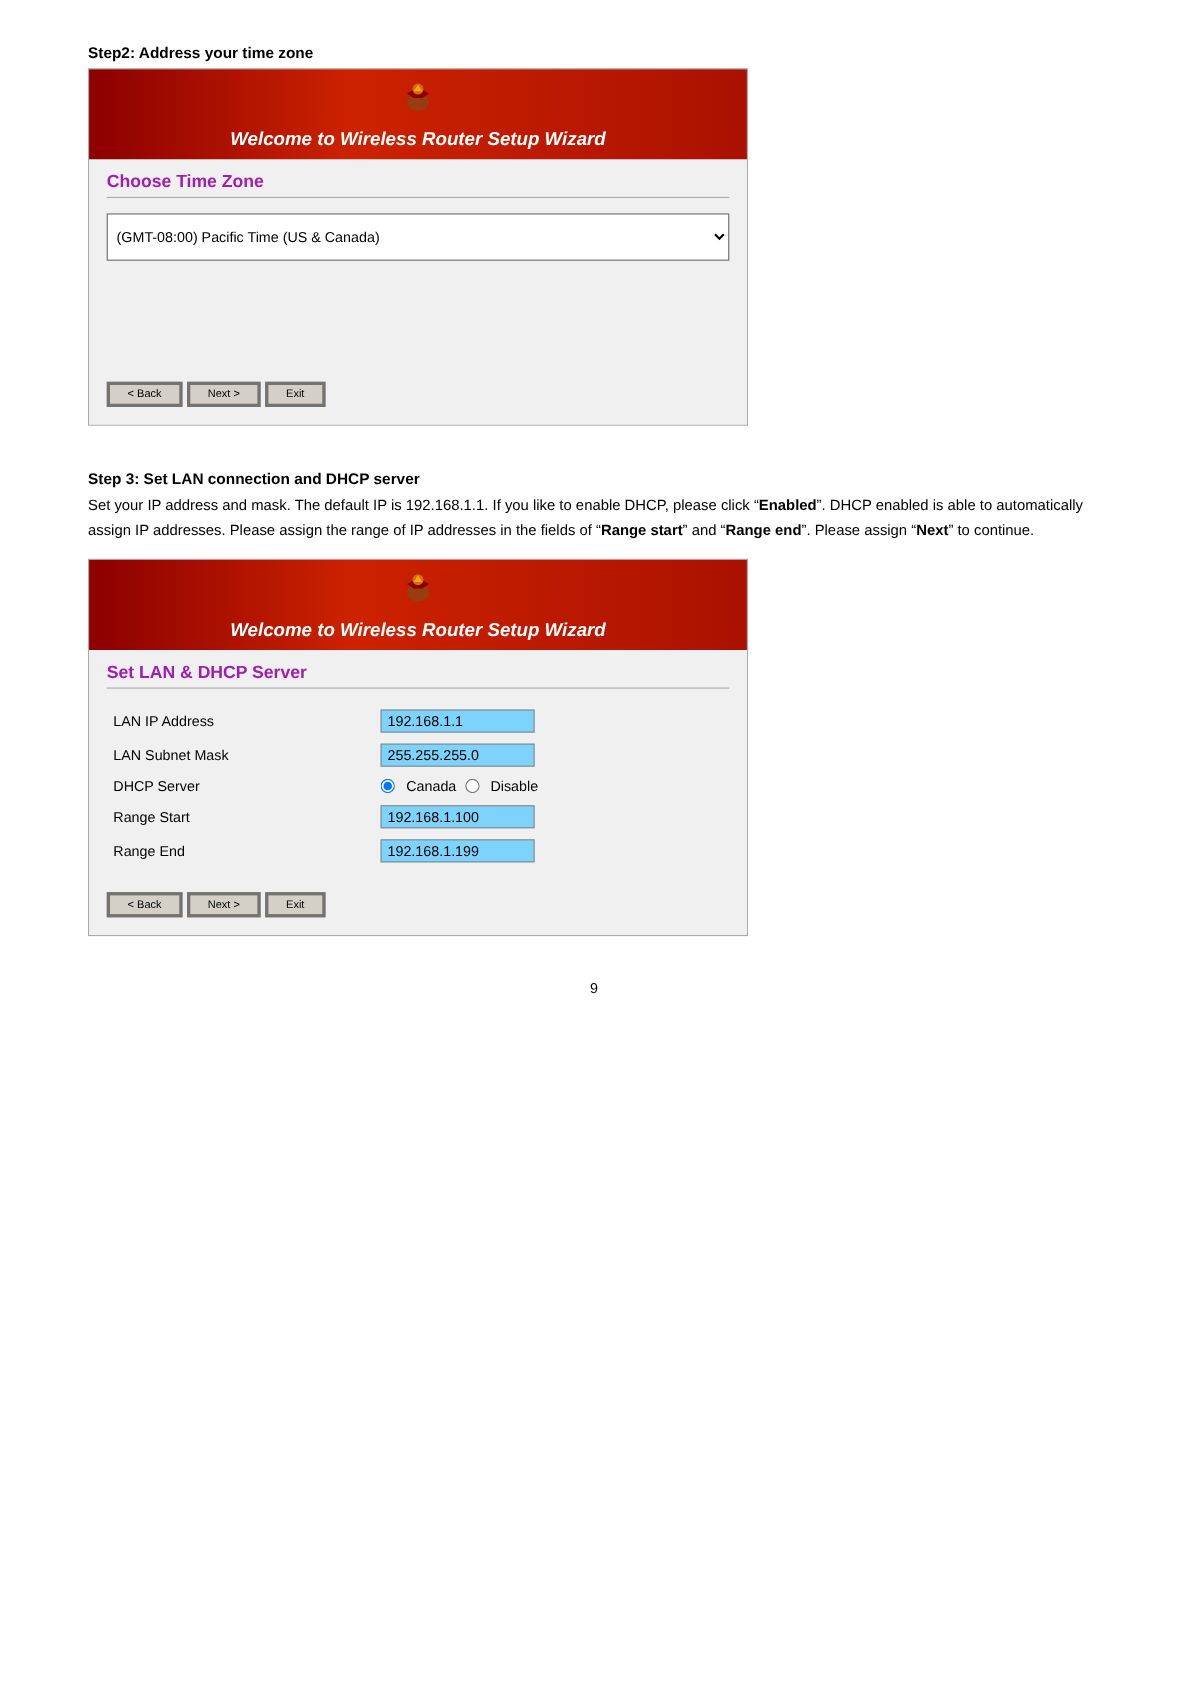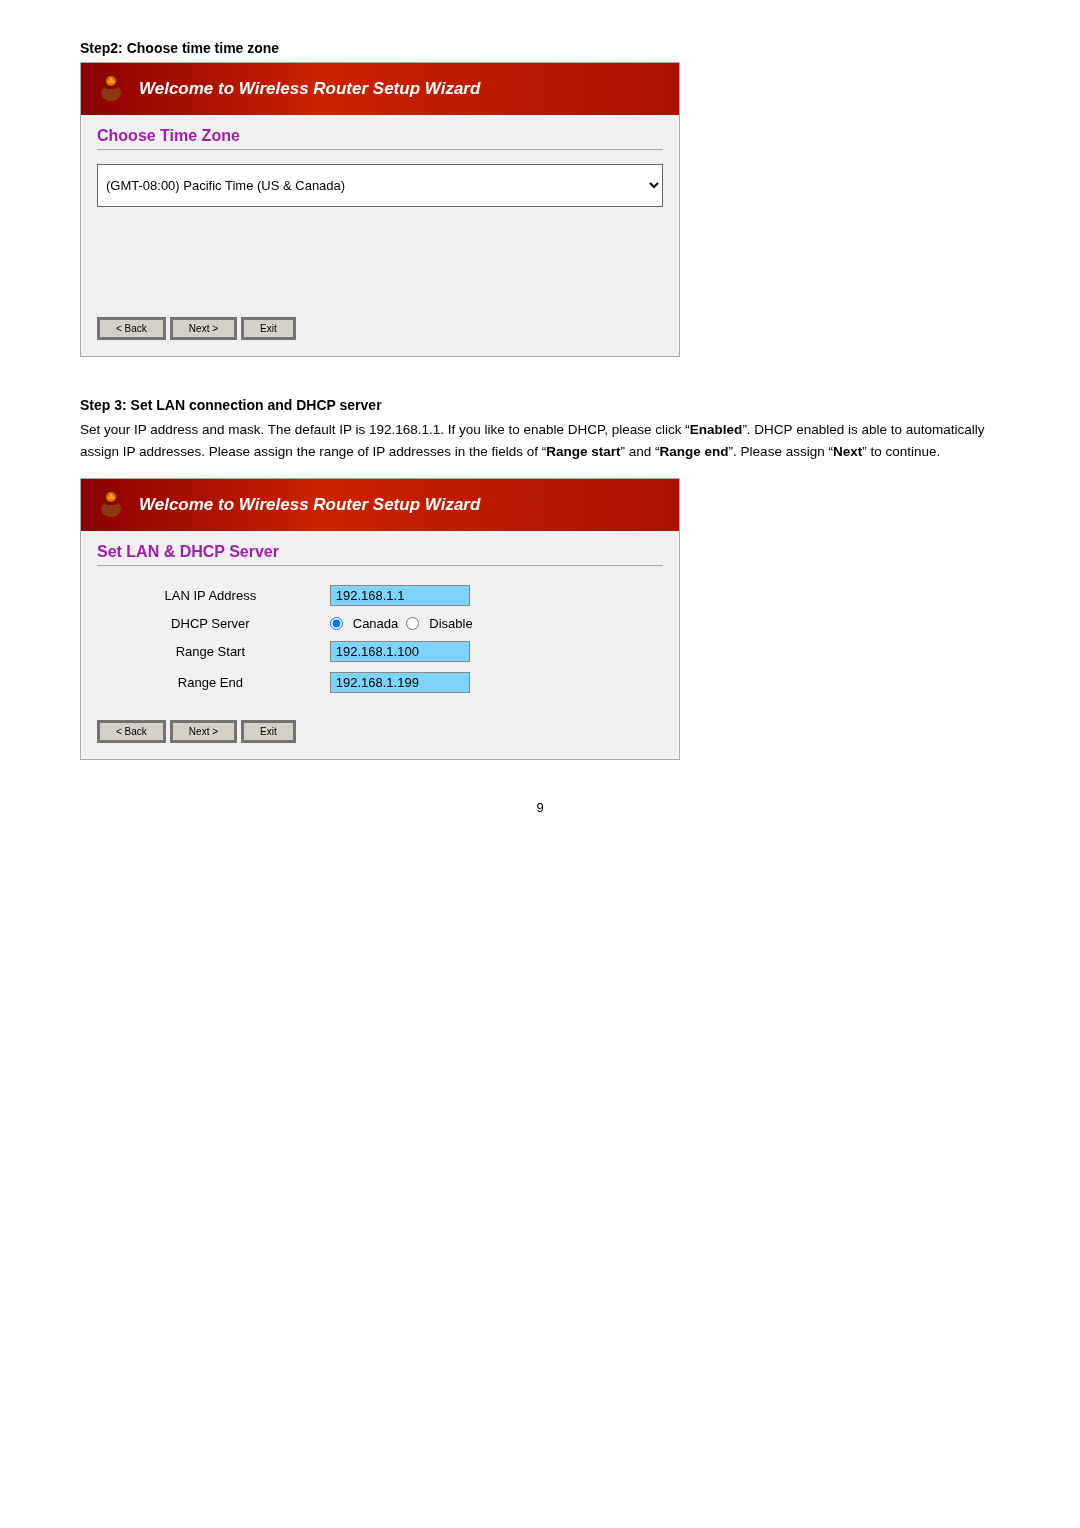--- a/index.html
+++ b/index.html
@@ -36,24 +36,25 @@
 
     
     .wizard-panel {
       border: 1px solid #aaa;
       background: #e8e8e8;
       width: 600px;
     }
 
     .wizard-header {
       background: linear-gradient(to right, #8B0000 0%, #cc2200 40%, #aa1100 100%);
-      padding: 8px 12px;
+      padding: 8px 28px;
       display: flex;
       align-items: center;
       gap: 10px;
+      flex-direction: column;
     }
 
     .wizard-header-icon {
       width: 36px;
       height: 36px;
       flex-shrink: 0;
     }
 
     .wizard-header-title {
       color: #ffffff;
@@ -115,21 +116,21 @@
       margin-bottom: 14px;
     }
 
     .lan-form-table td {
       padding: 5px 6px;
       font-size: 13px;
       vertical-align: middle;
     }
 
     .lan-form-table td:first-child {
-      text-align: center;
+      text-align: left;
       white-space: nowrap;
       color: #000;
     }
 
     .lan-input {
       border: 1px solid #888;
       padding: 2px 5px;
       font-size: 13px;
       width: 140px;
       background: #7dd3fc;
@@ -149,21 +150,21 @@
     .page-number {
       text-align: center;
       margin-top: 30px;
       font-size: 13px;
     }
   </style>
 </head>
 <body>
 
 <div class="section">
-  <div class="section-title">Step2: Choose time time zone</div>
+  <div class="section-title">Step2: Address your time zone</div>
 
   <div class="wizard-panel">
 
     <div class="wizard-header">
       <svg class="wizard-header-icon" viewBox="0 0 36 36">
 
         <rect x="0" y="0" width="36" height="36" fill="none"></rect>
 
         <ellipse cx="18" cy="22" rx="10" ry="8" fill="#8B4513" opacity="0.8"></ellipse>
         <polygon points="8,14 18,8 28,14 22,18 14,18" fill="#8B0000"></polygon>
@@ -222,20 +223,26 @@
 
       <table class="lan-form-table">
         <tbody>
             <tr>
           <td>LAN IP Address</td>
           <td>
             <input class="lan-input" type="text" value="192.168.1.1" style="">
           </td>
         </tr>
         <tr>
+          <td>LAN Subnet Mask</td>
+          <td>
+            <input class="lan-input" type="text" value="255.255.255.0" style="">
+          </td>
+        </tr>
+        <tr>
           <td>DHCP Server</td>
           <td>
             <div class="radio-group">
               <input type="radio" name="dhcp" value="enable" checked="" style="">
               <span>Canada</span>
               <input type="radio" name="dhcp" value="disable" style="">
               <span>Disable</span>
             </div>
           </td>
         </tr>

